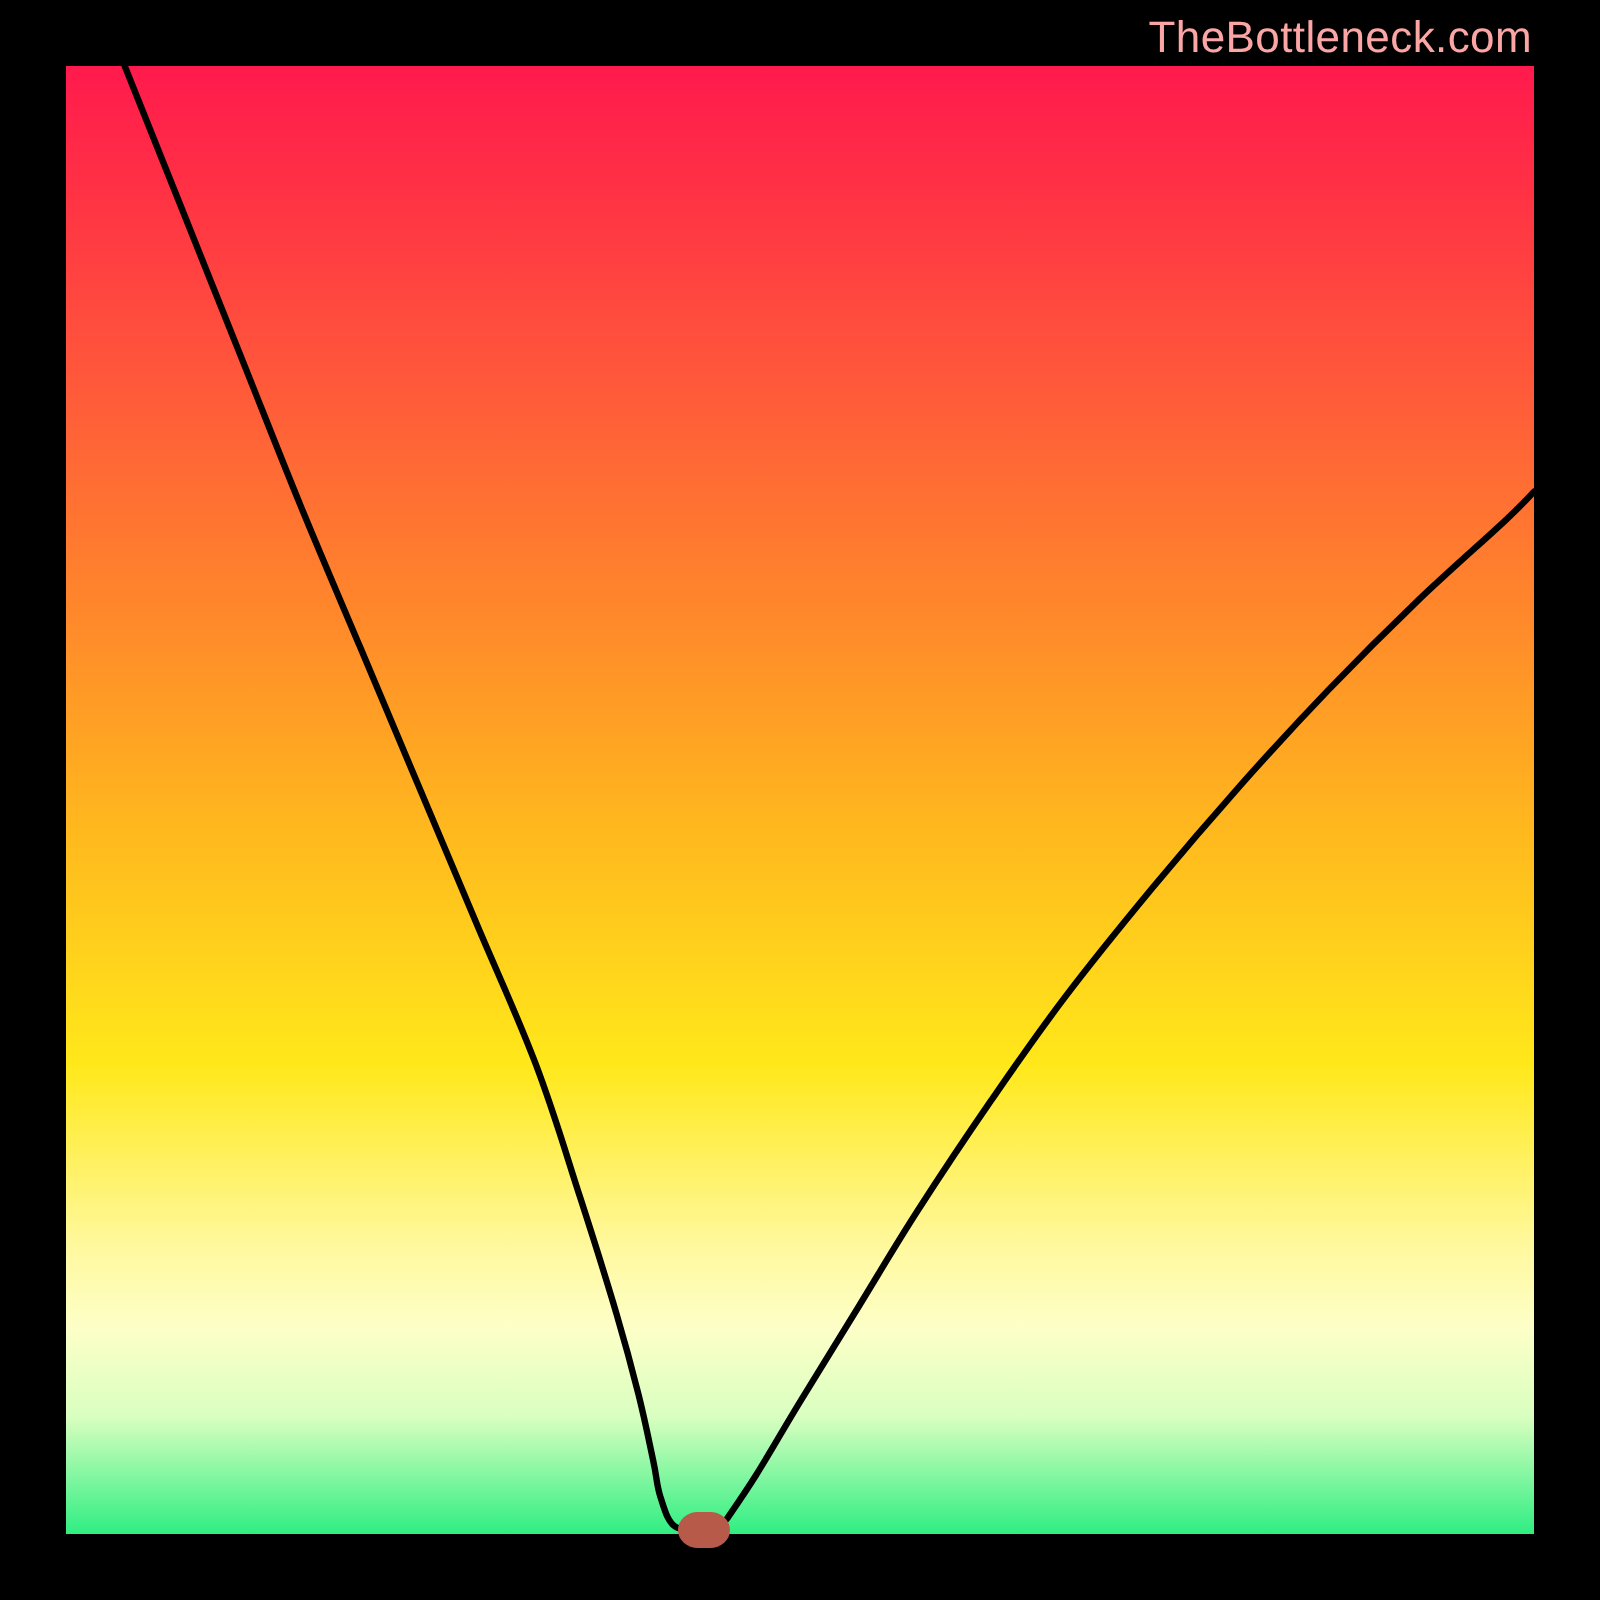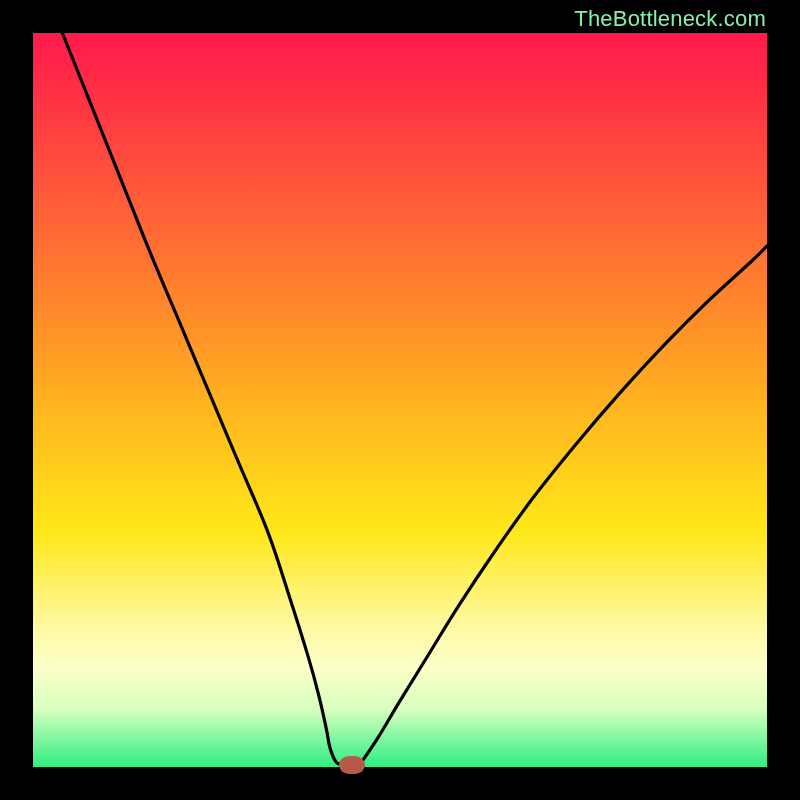--- a/index.html
+++ b/index.html
@@ -34,21 +34,21 @@
       #fff89a 80%,
       #fdffc8 86%,
       #d9ffc0 92%,
       #2fee82 100%
     );
   }
   .watermark {
     position: absolute;
     top: 6px;
     right: 34px;
-    color: #86efac;
+    color: #fca5a5;
     font-size: 22px;
     letter-spacing: 0.2px;
     font-weight: 500;
   }
   svg.curve {
     position: absolute;
     inset: 0;
   }
   .marker {
     position: absolute;

